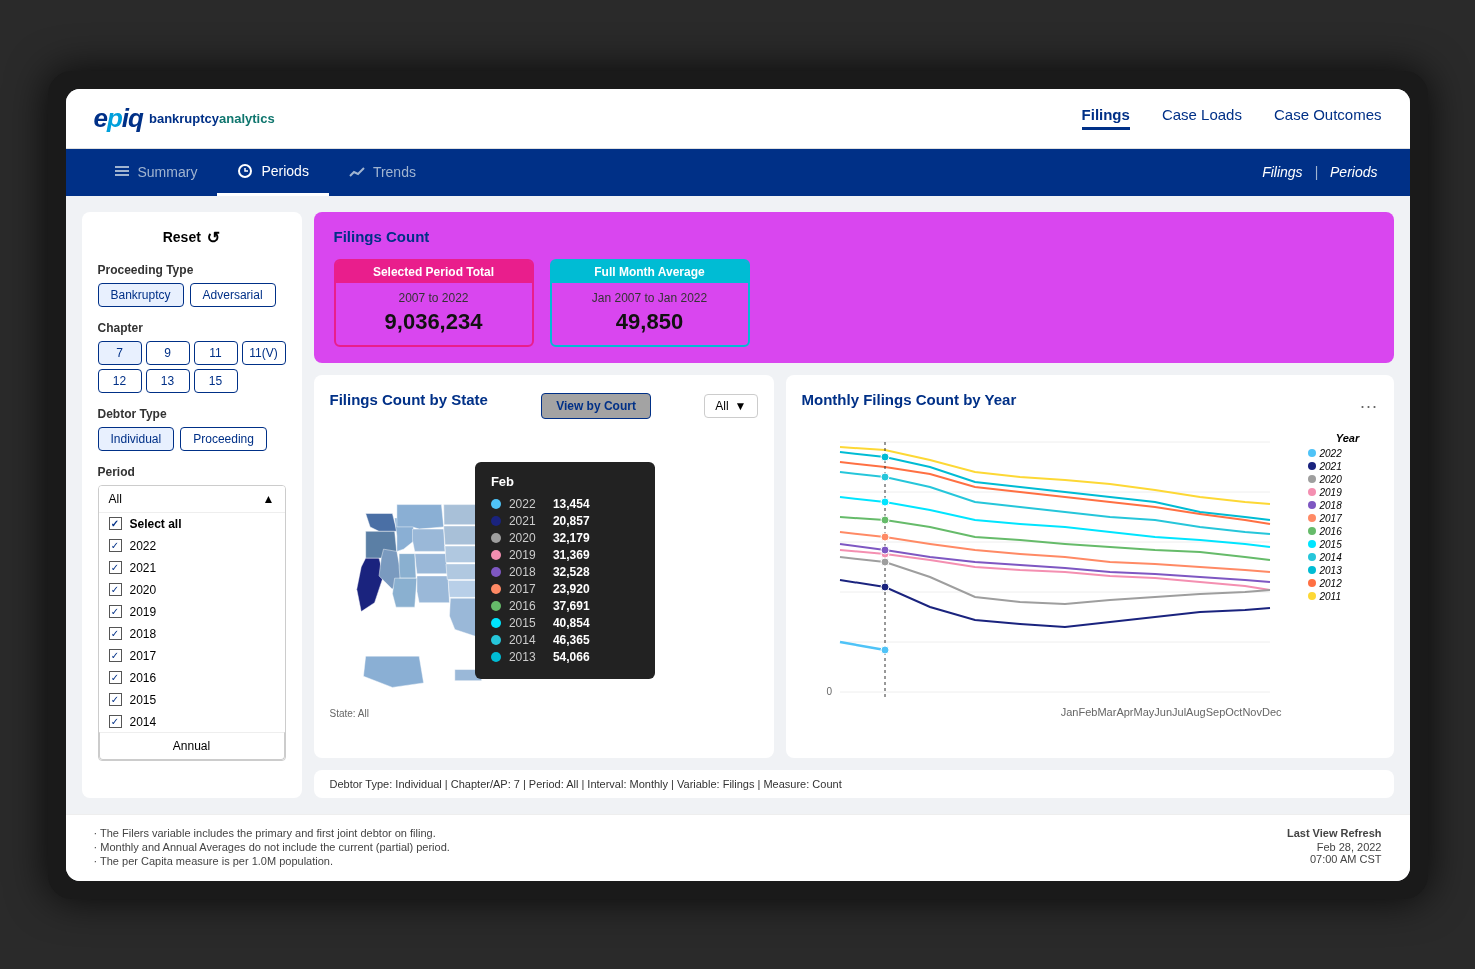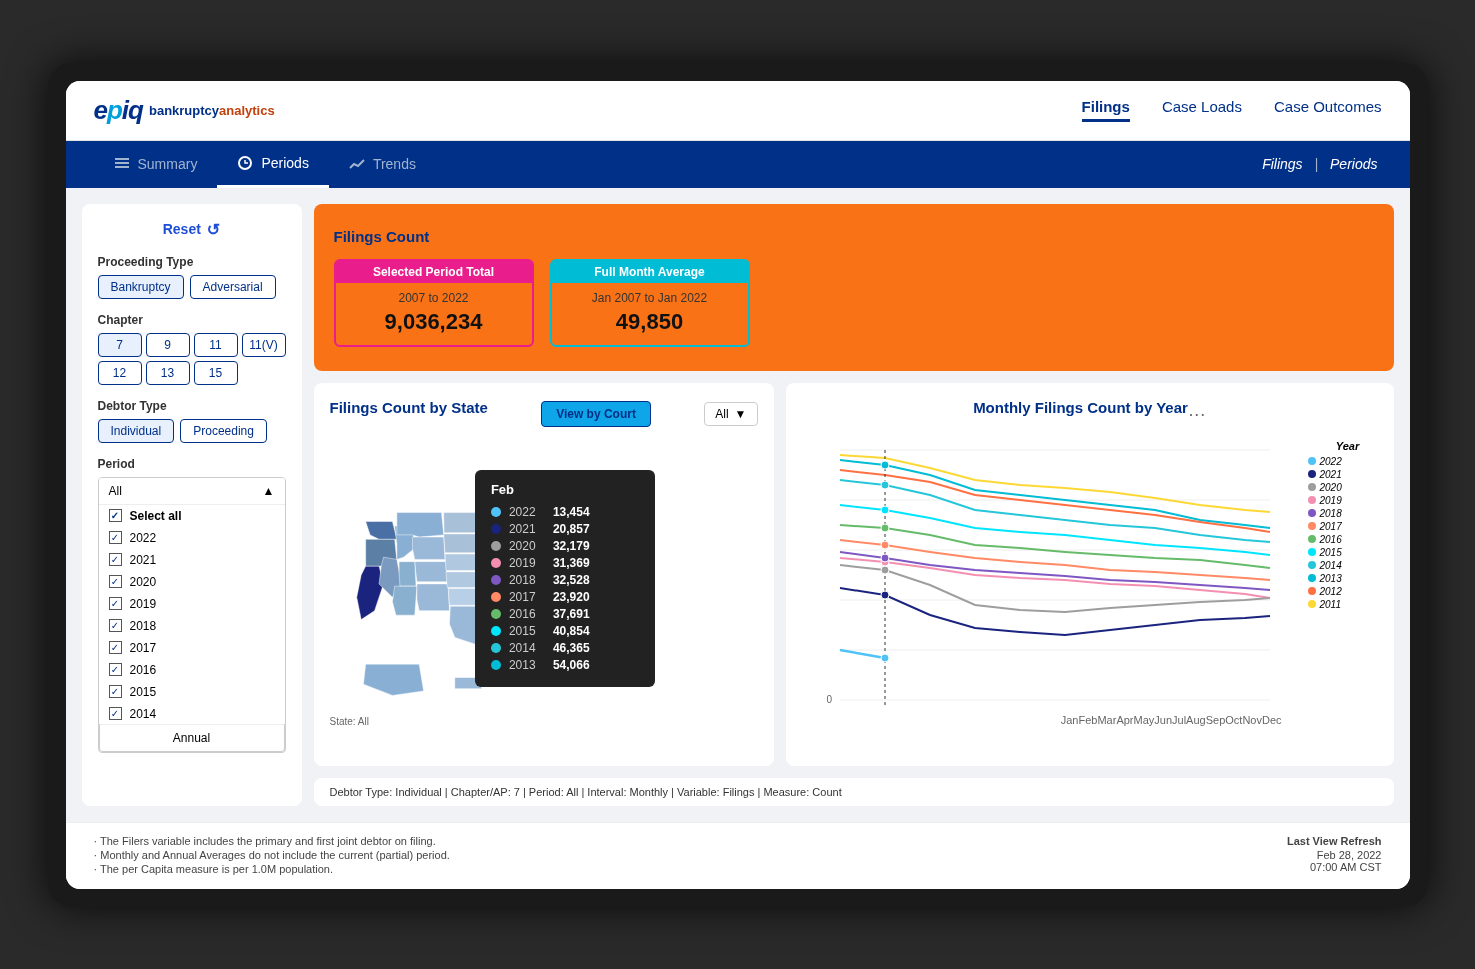--- a/index.html
+++ b/index.html
@@ -48,21 +48,21 @@
     }
     .logo-epiq .logo-p { color: #00a0dc; }
     .logo-bankruptcy {
       font-size: 13px;
       color: #003087;
       font-weight: 600;
       margin-left: 6px;
     }
     .logo-analytics {
       font-size: 13px;
-      color: #c2410c;
+      color: #0f766e;
       font-weight: 600;
     }
     .main-nav {
       display: flex;
       gap: 32px;
       margin-left: auto;
     }
     .nav-item {
       font-size: 15px;
       color: #003087;
@@ -120,21 +120,21 @@
       padding: 16px;
       width: 220px;
       min-width: 220px;
       flex-shrink: 0;
     }
     .reset-btn {
       display: flex;
       align-items: center;
       justify-content: center;
       gap: 6px;
-      color: #1d4ed8;
+      color: #000000;
       font-weight: 700;
       font-size: 14px;
       margin-bottom: 16px;
       cursor: pointer;
     }
     .reset-icon {
       font-size: 16px;
     }
     .filter-section {
       margin-bottom: 14px;
@@ -235,23 +235,23 @@
     }
     
     .right-panel {
       flex: 1;
       display: flex;
       flex-direction: column;
       gap: 12px;
     }
     
     .filings-count-card {
-      background: #f97316;
+      background: #d946ef;
       border-radius: 8px;
-      padding: 24px 20px;
+      padding: 16px 20px;
     }
     .card-title {
       font-size: 15px;
       font-weight: 700;
       color: #003087;
       margin-bottom: 14px;
     }
     .stats-row {
       display: flex;
       gap: 16px;
@@ -305,21 +305,21 @@
       flex-shrink: 0;
     }
     .map-card-header {
       display: flex;
       align-items: center;
       justify-content: space-between;
       margin-bottom: 10px;
       gap: 16px;
     }
     .view-by-court-btn {
-      background: #0ea5e9;
+      background: #a3a3a3;
       border: 1px solid #003087;
       color: #003087;
       padding: 5px 14px;
       border-radius: 4px;
       font-size: 12px;
       cursor: pointer;
       font-weight: 600;
     }
     .all-dropdown {
       display: flex;
@@ -384,21 +384,21 @@
     
     .line-chart-card {
       background: #fff;
       border-radius: 8px;
       padding: 16px;
       flex: 1;
     }
     .line-chart-header {
       display: flex;
       align-items: center;
-      justify-content: center;
+      justify-content: space-between;
       margin-bottom: 10px;
     }
     .three-dots {
       color: #666;
       font-size: 18px;
       cursor: pointer;
     }
     
     .bottom-notes {
       background: #fff;

